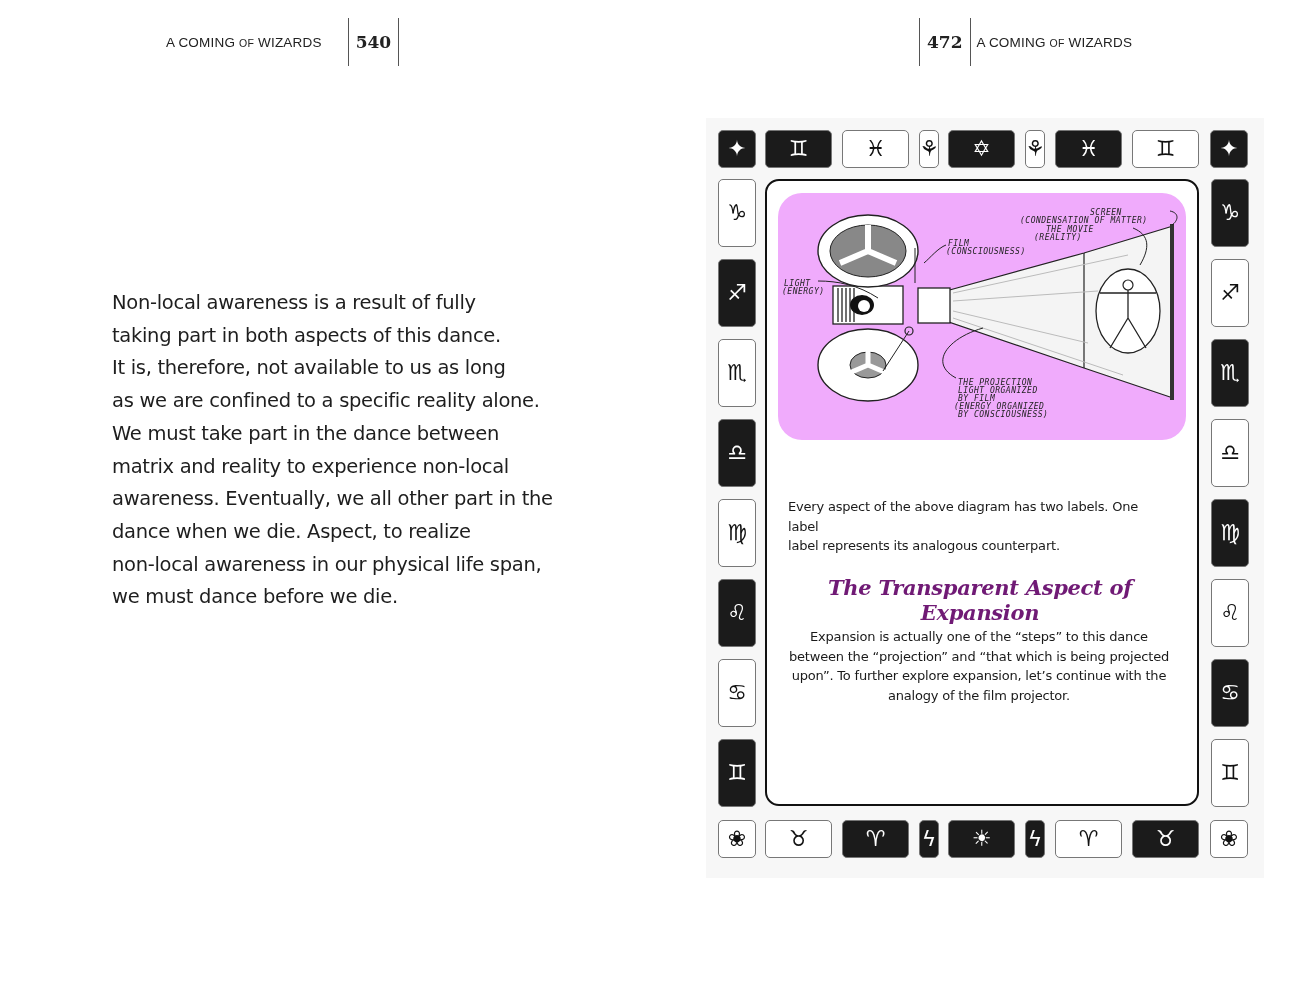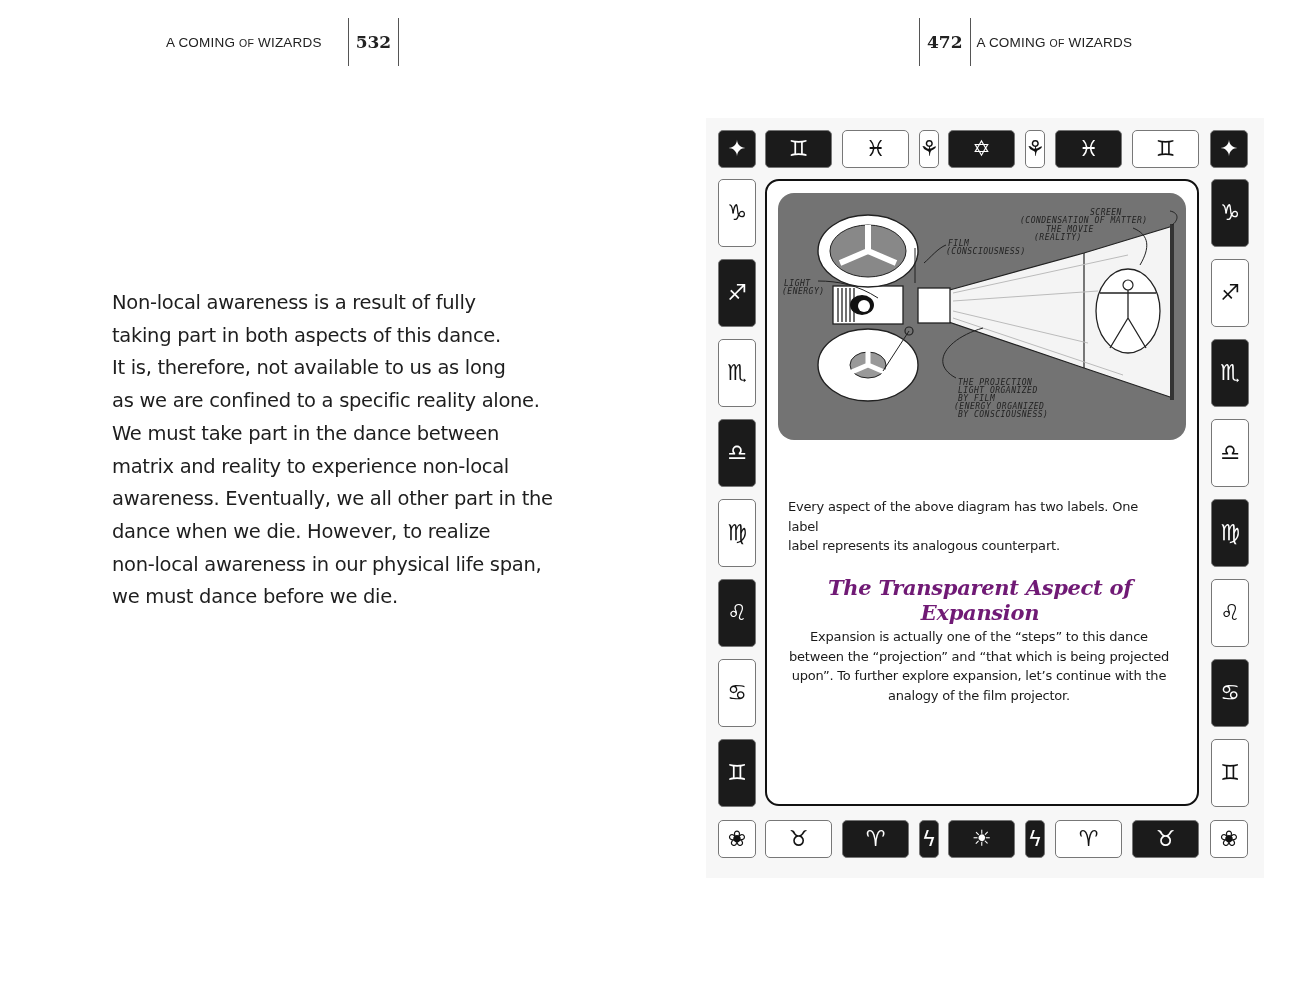--- a/index.html
+++ b/index.html
@@ -33,21 +33,21 @@
   }
   .tile.light { background: #ffffff; color: #111; }
   .tile .g { line-height: 1; }
 
   .inner-card {
     position: absolute; left: 765px; top: 179px; width: 434px; height: 627px;
     border: 2.2px solid #111; border-radius: 14px; background: #ffffff;
   }
   .diagram {
     position: absolute; left: 778px; top: 193px; width: 408px; height: 247px;
-    background: #737373; border-radius: 16px; overflow: hidden;
+    background: #f0abfc; border-radius: 24px; overflow: hidden;
   }
   .diagram svg { width: 100%; height: 100%; display: block; }
   .dlabel { font-family: "DejaVu Sans Mono", monospace; font-size: 8px; font-style: italic; fill: #222; letter-spacing: 0.5px; }
 
   .caption {
     position: absolute; left: 788px; top: 497px; width: 382px; text-align: left;
     font-family: "DejaVu Sans", sans-serif; font-size: 13px; line-height: 19.5px; color: #1a1a1a; letter-spacing: -0.2px;
   }
   .section-heading {
     position: absolute; left: 780px; top: 575px; width: 400px; text-align: center;
@@ -57,33 +57,33 @@
     position: absolute; left: 785px; top: 627px; width: 388px; text-align: center;
     font-family: "DejaVu Sans", sans-serif; font-size: 13px; line-height: 19.7px; color: #1a1a1a; letter-spacing: -0.2px;
   }
 </style>
 </head>
 <body>
 
 <div class="header header-left">
   <span class="title"><span>A COMING </span><span class="small">OF</span><span> WIZARDS</span></span>
   <span class="rule"></span>
-  <span class="num">532</span>
+  <span class="num">540</span>
   <span class="rule"></span>
 </div>
 
 <div class="left-body">
   <span>Non-local awareness is a result of fully</span>
   <span>taking part in both aspects of this dance.</span>
   <span>It is, therefore, not available to us as long</span>
   <span>as we are confined to a specific reality alone.</span>
   <span>We must take part in the dance between</span>
   <span>matrix and reality to experience non-local</span>
   <span>awareness. Eventually, we all other part in the</span>
-  <span>dance when we die. However, to realize</span>
+  <span>dance when we die. Aspect, to realize</span>
   <span>non-local awareness in our physical life span,</span>
   <span>we must dance before we die.</span>
 </div>
 
 <div class="header header-right">
   <span class="rule"></span>
   <span class="num">472</span>
   <span class="rule"></span>
   <span class="title"><span>A COMING </span><span class="small">OF</span><span> WIZARDS</span></span>
 </div>

